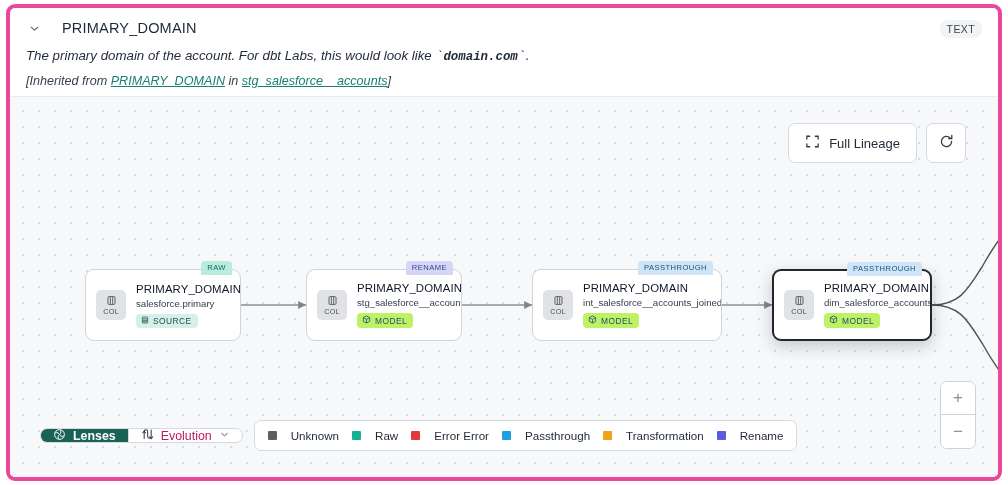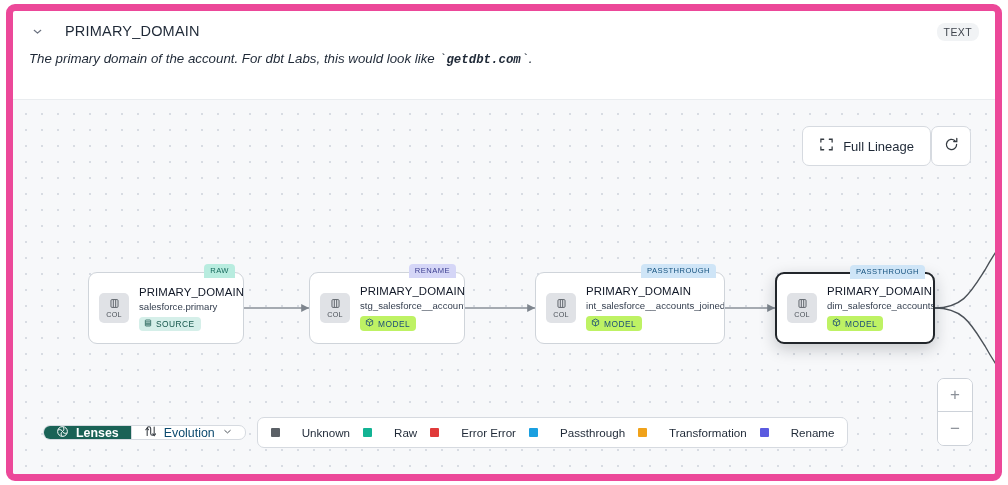--- a/index.html
+++ b/index.html
@@ -8,21 +8,21 @@
     font-family: "Liberation Sans", sans-serif;
     background: #ffffff;
     overflow: hidden;
   }
 
   .panel {
     position: absolute;
     left: 6px; top: 4px;
     width: 996px; height: 477px;
     background: #ffffff;
-    border: 7px solid #ec4899;
+    border: 4px solid #ec4899;
     border-radius: 9px;
     overflow: hidden;
   }
 
   
   .hdr { position: relative; height: 84px; padding: 12px 16px 0 16px; }
 
   .hdr-row { display: flex; align-items: center; gap: 10px; }
 
   .chev {
@@ -73,22 +73,22 @@
     background-image:
       radial-gradient(circle, #d8dce3 1px, transparent 1.1px);
     background-size: 16px 16px;
     background-position: 5px 6px;
     border-top: 1px solid #e9ecef;
     overflow: hidden;
   }
 
   
   .top-ctrls {
-    position: absolute; right: 24px; top: 26px;
-    display: flex; align-items: center;
+    position: absolute; right: 32px; top: 26px;
+    display: flex; gap: 9px; align-items: center;
   }
   .btn-lineage {
     height: 40px; display: flex; align-items: center; gap: 9px;
     padding: 0 16px;
     background: #ffffff; border: 1px solid #d6dae0; border-radius: 7px;
     font-size: 13px; color: #1f2937; cursor: pointer;
   }
   .btn-icon-sq {
     width: 40px; height: 40px;
     display: flex; align-items: center; justify-content: center;
@@ -164,28 +164,28 @@
   .seg-group {
     display: flex; height: 15px;
     border: 1px solid #d6dae0; border-radius: 7px; overflow: hidden;
     background: #fff;
   }
   .seg {
     display: flex; align-items: center; gap: 7px;
     padding: 0 12px; font-size: 12.4px; cursor: pointer;
   }
   .seg.active { background: #1a6256; color: #ffffff; font-weight: bold; }
-  .seg.plain  { color: #0c4a6e; border-left: 1px solid #d6dae0; }
+  .seg.plain  { color: #be185d; border-left: 1px solid #d6dae0; }
 
   .legend {
     display: flex; align-items: center; gap: 13px; height: 31px;
     padding: 0 13px;
     background: #ffffff; border: 1px solid #d6dae0; border-radius: 7px;
   }
-  .legend-item { display: flex; align-items: center; gap: 22px; }
+  .legend-item { display: flex; align-items: center; gap: 14px; }
   .swatch { width: 9px; height: 9px; border-radius: 1px; flex: none; }
   .legend-label { font-size: 11.6px; color: #1f2937; }
 
   svg.edges { position: absolute; inset: 0; width: 100%; height: 100%; }
 </style>
 </head>
 <body>
 
 <div class="panel">
 
@@ -195,23 +195,26 @@
         <svg width="13" height="13" viewBox="0 0 16 16" fill="none" stroke="currentColor" stroke-width="1.5" stroke-linecap="round" stroke-linejoin="round">
             <path d="M4 6.5 L8 10 L12 6.5"></path>
           </svg>
       </span>
       <span class="hdr-title">PRIMARY_DOMAIN</span>
     </div>
 
     <div class="type-badge">TEXT</div>
 
     <div class="desc">
-      <span>The primary domain of the account. For dbt Labs, this would look like </span><span class="tick">`</span><span class="code">getdbt.com</span><span class="tick">`</span><span>.</span>
-    </div>
-
+      <span>The primary domain of the account. For dbt Labs, this would look like </span><span class="tick">`</span><span class="code">domain.com</span><span class="tick">`</span><span>.</span>
+    </div>
+
+    <div class="inherit">
+      <span>[Inherited from </span><a>PRIMARY_DOMAIN</a><span> in </span><a>stg_salesforce__accounts</a><span>]</span>
+    </div>
   </div>
 
   <div class="canvas">
 
     <svg class="edges">
       <defs>
         <marker id="ah" markerWidth="7" markerHeight="7" refX="6" refY="3.0" orient="auto">
           <path d="M0,0 L6,3 L0,6 z" fill="#7e858e"></path>
         </marker>
       </defs>

